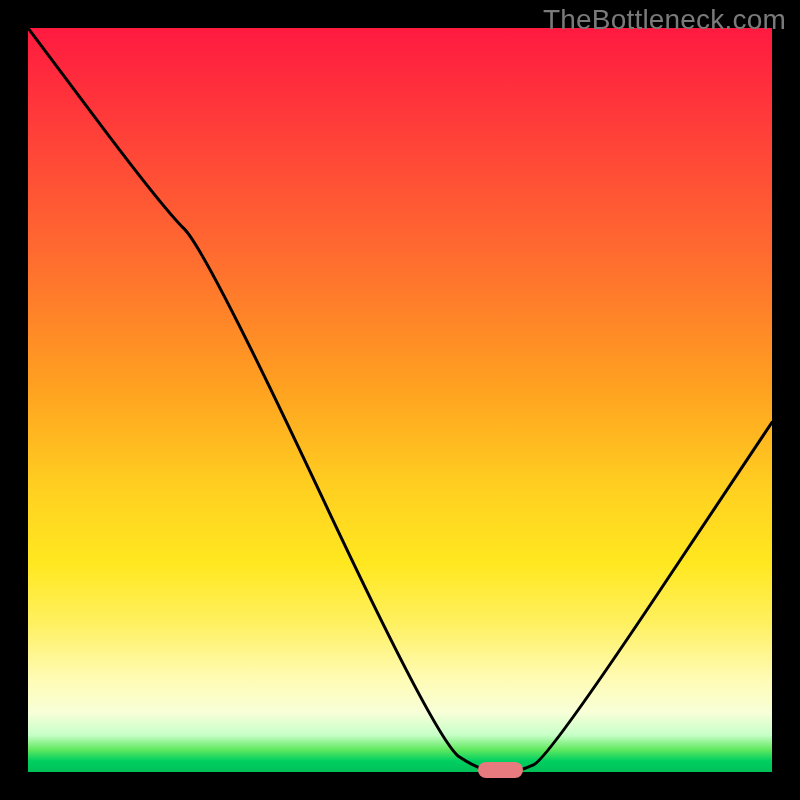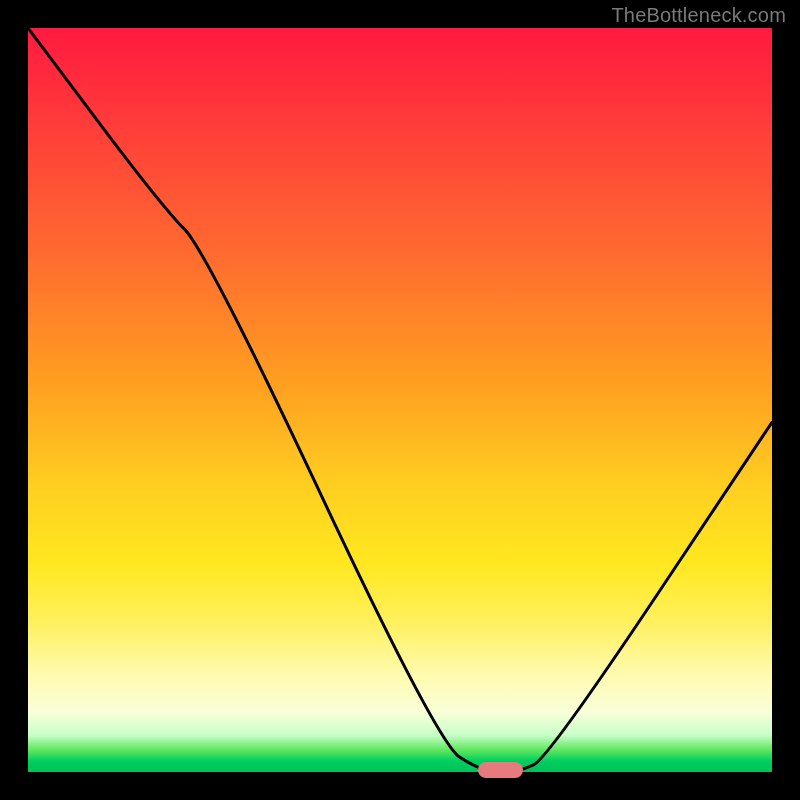--- a/index.html
+++ b/index.html
@@ -41,21 +41,21 @@
       #60e860 97%,
       #00d060 98.5%,
       #00c058 100%
     );
   }
   .watermark {
     position: absolute;
     top: 4px;
     right: 14px;
     color: #7a7a7a;
-    font-size: 20px;
+    font-size: 28px;
     font-weight: 500;
     letter-spacing: 0.2px;
     user-select: none;
   }
   svg.curve {
     position: absolute;
     left: 0;
     top: 0;
     width: 744px;
     height: 744px;

